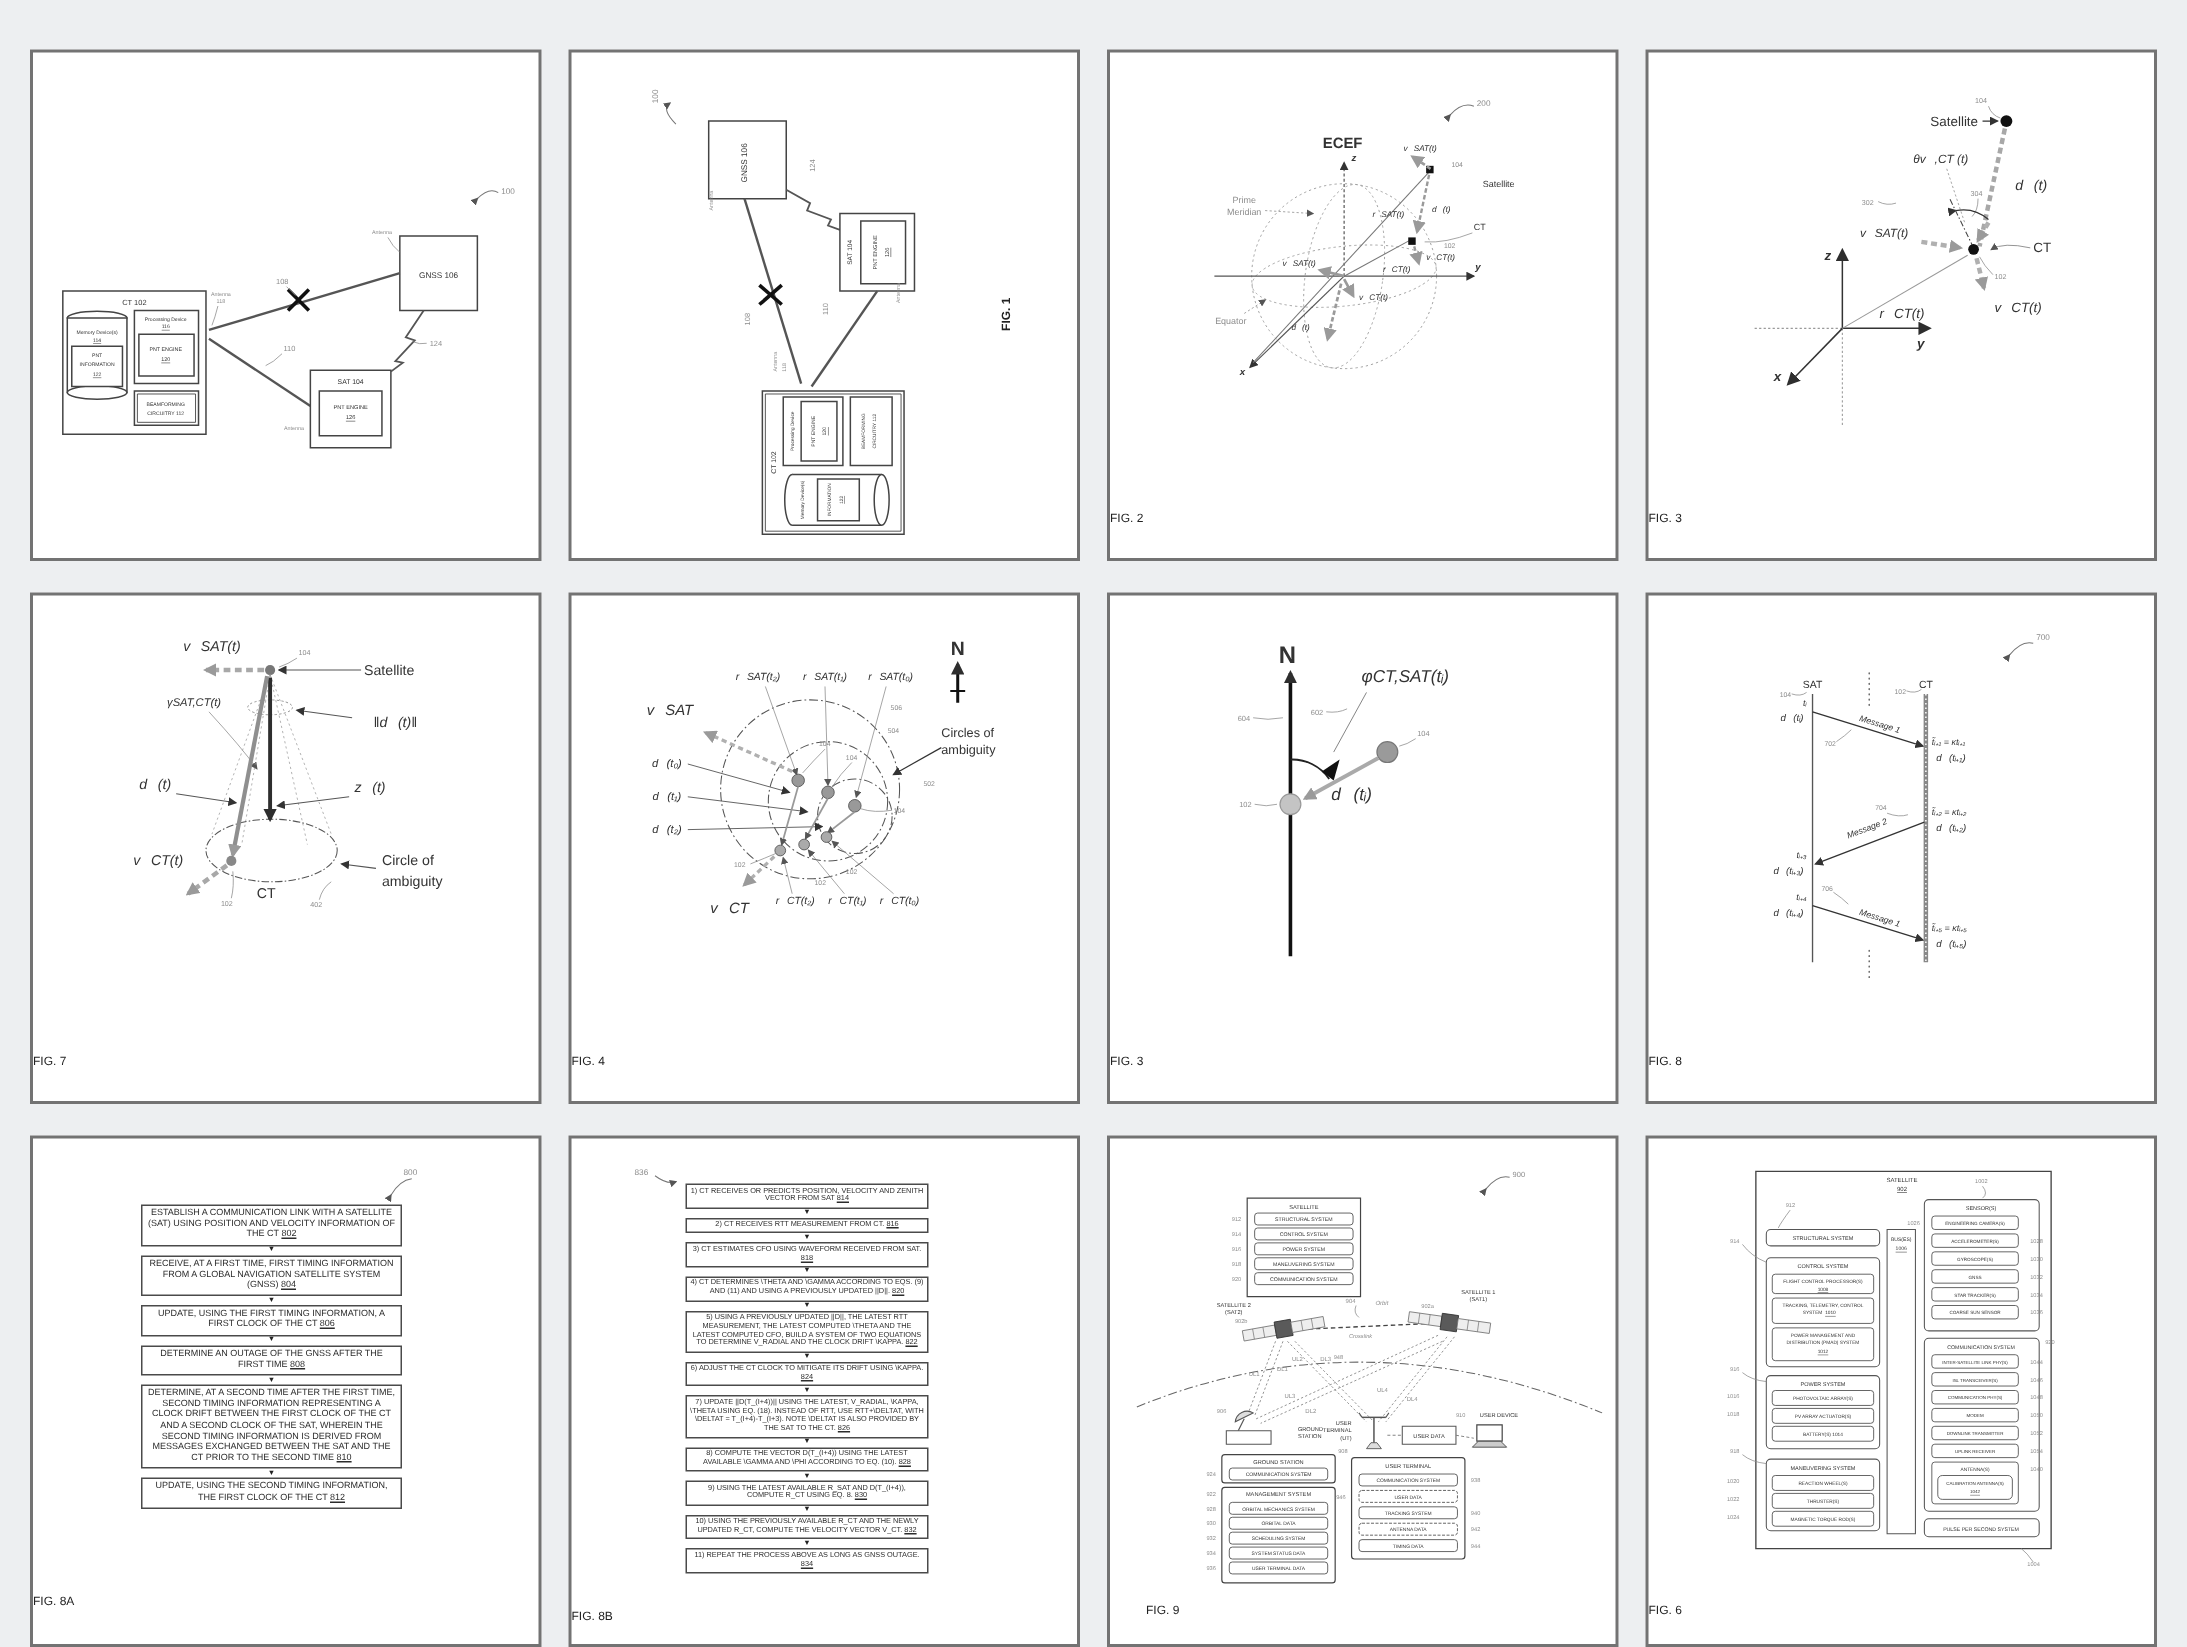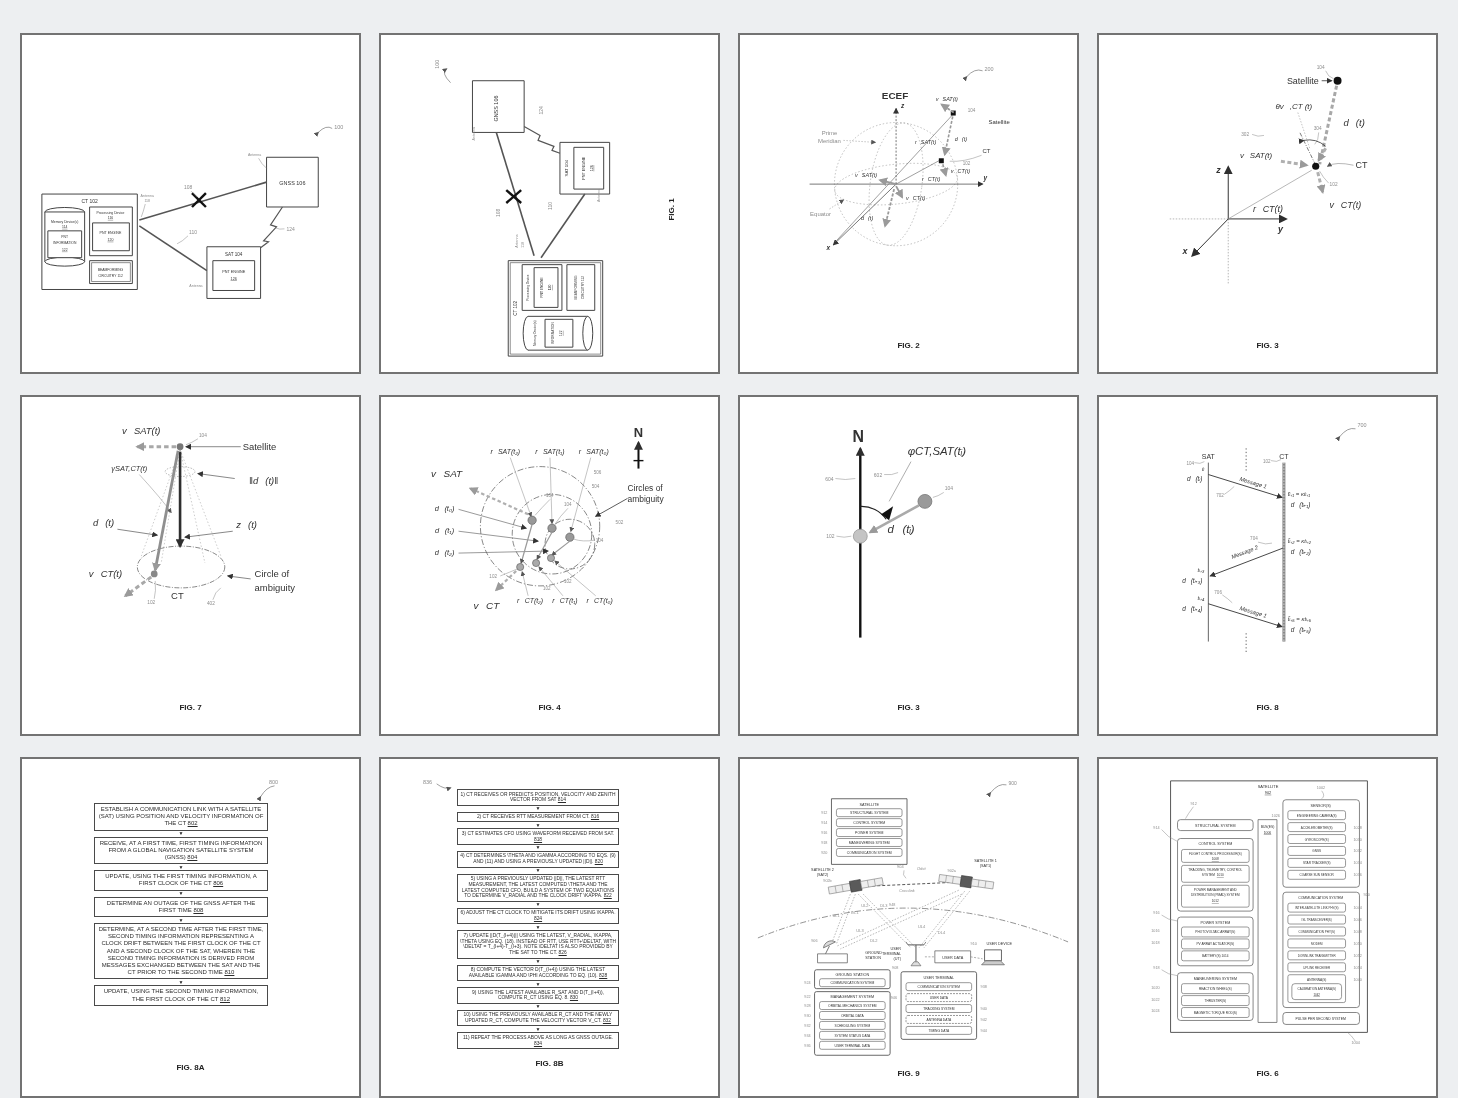--- a/index.html
+++ b/index.html
@@ -5,21 +5,21 @@
   html,body{margin:0;padding:0;}
   body{width:1458px;height:1098px;background:#edeff1;font-family:"Liberation Sans",sans-serif;}
   .grid{display:grid;grid-template-columns:repeat(4,341px);grid-template-rows:repeat(3,341px);
         column-gap:18px;row-gap:21px;padding:15px 20px 18px 20px;box-sizing:border-box;}
   .panel{position:relative;background:#fff;border:2px solid #737373;box-sizing:border-box;overflow:hidden;}
   .panel>svg{position:absolute;left:0;top:0;}
   svg text{font-family:"Liberation Sans",sans-serif;fill:#333;}
   .m{font-style:italic;}
   .b{font-weight:bold;}
   .ref{fill:#8d8d8d;}
-  .cap{position:absolute;left:0;right:0;bottom:22px;text-align:center;font-size:8px;font-weight:bold;color:#222;}
+  .cap{position:absolute;left:0;right:0;bottom:22px;font-size:8px;font-weight:normal;color:#222;}
   .capr{position:absolute;right:36px;top:170px;transform:rotate(-90deg);font-size:8px;font-weight:bold;color:#222;}
   .flow{position:absolute;display:flex;flex-direction:column;align-items:center;}
   .fc{border:1px solid #4a4a4a;background:#fff;width:100%;box-sizing:border-box;text-align:center;
       color:#2c2c2c;padding:2px 3px;}
   .f8a .fc{font-size:6px;line-height:7.2px;}
   .f8b .fc{font-size:4.9px;line-height:5.8px;padding:1.5px 2px;}
   .arr{font-size:5px;line-height:5px;color:#222;margin:.5px 0;}
   .u{text-decoration:underline;}
   .pref{position:absolute;font-size:5.5px;color:#8d8d8d;}
   line,path,ellipse,circle,rect,polyline{vector-effect:non-scaling-stroke;}
@@ -512,21 +512,21 @@
       <div class="fc"><span>7) UPDATE ||D(T_(I+4))|| USING THE LATEST, V_RADIAL, \KAPPA, \THETA USING EQ. (18). INSTEAD OF RTT, USE RTT+\DELTAT, WITH \DELTAT = T_(I+4)-T_(I+3). NOTE \DELTAT IS ALSO PROVIDED BY THE SAT TO THE CT.</span> <span class="u">826</span></div>
       <div class="arr">▼</div>
       <div class="fc"><span>8) COMPUTE THE VECTOR D(T_(I+4)) USING THE LATEST AVAILABLE \GAMMA AND \PHI ACCORDING TO EQ. (10).</span> <span class="u">828</span></div>
       <div class="arr">▼</div>
       <div class="fc"><span>9) USING THE LATEST AVAILABLE R_SAT AND D(T_(I+4)), COMPUTE R_CT USING EQ. 8.</span> <span class="u">830</span></div>
       <div class="arr">▼</div>
       <div class="fc"><span>10) USING THE PREVIOUSLY AVAILABLE R_CT AND THE NEWLY UPDATED R_CT, COMPUTE THE VELOCITY VECTOR V_CT.</span> <span class="u">832</span></div>
       <div class="arr">▼</div>
       <div class="fc"><span>11) REPEAT THE PROCESS ABOVE AS LONG AS GNSS OUTAGE.</span> <span class="u">834</span></div>
     </div>
-    <div class="cap" style="bottom:28px;">FIG. 8B</div>
+    <div class="cap" style="bottom:14px;">FIG. 8B</div>
   </div>
 
   <div class="panel">
     <svg width="339" height="339" viewBox="0 0 341 341">
       <g>
         <path d="M252,34 q8,-10 16,-8" fill="none" stroke="#777" stroke-width="0.7" marker-start="url(#aht)"></path>
         <text x="270" y="26" font-size="5" class="ref">900</text>
       </g>
 
       <g>
@@ -676,21 +676,21 @@
         <text x="200" y="252.5" font-size="3.3" text-anchor="middle">TRACKING SYSTEM</text>
         <text x="242" y="252.5" font-size="3.8" class="ref">940</text>
         <rect x="167" y="258" width="66" height="8" rx="2" fill="#fff" stroke="#555" stroke-width="0.6" stroke-dasharray="2 1"></rect>
         <text x="200" y="263.5" font-size="3.3" text-anchor="middle">ANTENNA DATA</text>
         <text x="242" y="263.5" font-size="3.8" class="ref">942</text>
         <rect x="167" y="269" width="66" height="8" rx="2" fill="#fff" stroke="#555" stroke-width="0.6"></rect>
         <text x="200" y="274.5" font-size="3.3" text-anchor="middle">TIMING DATA</text>
         <text x="242" y="274.5" font-size="3.8" class="ref">944</text>
       </g>
     </svg>
-    <div class="cap" style="bottom:18px;">FIG. 9</div>
+    <div class="cap" style="bottom:18px;margin-left:24px;">FIG. 9</div>
   </div>
 
   <div class="panel">
     <svg width="339" height="339" viewBox="0 0 341 341">
       <rect x="72" y="22" width="198" height="253" fill="#fff" stroke="#444" stroke-width="0.9"></rect>
       <text x="170" y="29" font-size="4" text-anchor="middle">SATELLITE</text>
       <text x="170" y="35" font-size="4" text-anchor="middle" text-decoration="underline">902</text>
       <text x="219" y="30" font-size="3.8" class="ref">1002</text>
       <path d="M224,32 q4,5 0,8" fill="none" stroke="#888" stroke-width="0.5"></path>
 

